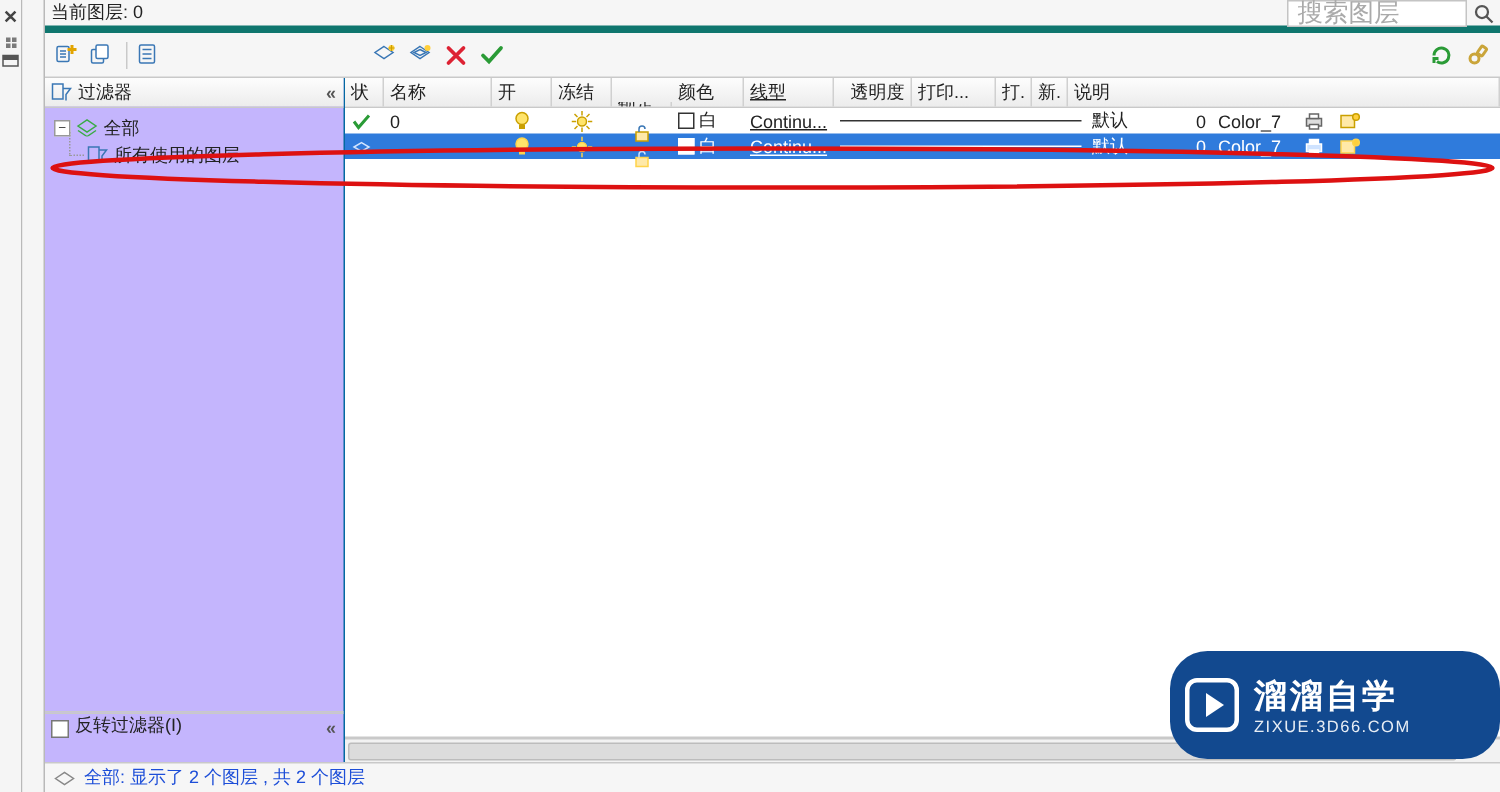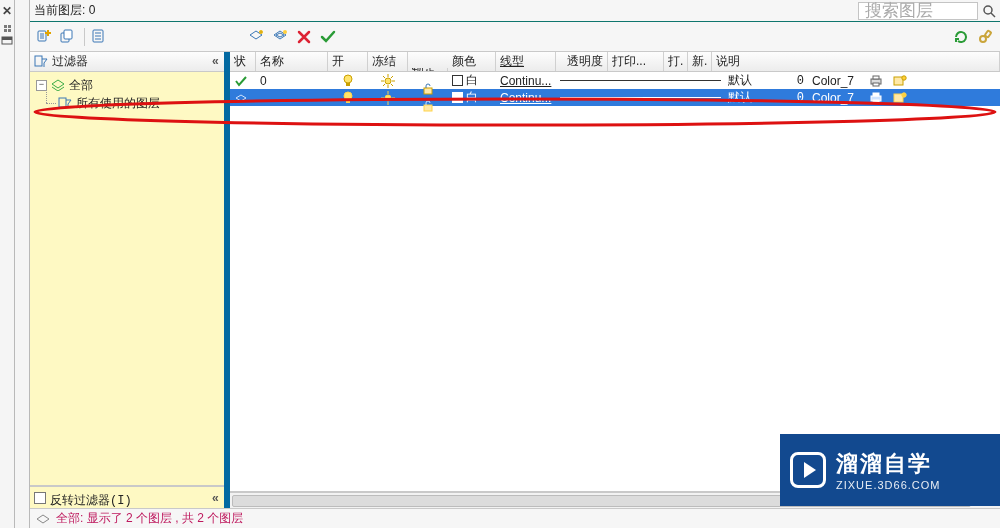--- a/index.html
+++ b/index.html
@@ -11,81 +11,81 @@
   .dockbar .x { font-weight:bold; color:#444; margin-top:4px; cursor:pointer; }
   .dockbar .grip { width:8px; height:8px; margin-top:6px; display:flex; flex-wrap:wrap; }
   .dockbar .grip span { width:3px; height:3px; background:#7a7a7a; margin:0.5px; }
   .dockbar .vtext { writing-mode: vertical-rl; text-orientation: upright; color:#777; margin-top:auto; margin-bottom:6px; font-size:11px; }
   .dockbar2 { left:15px; }
 
   
   .main { position:absolute; left:30px; right:0; top:0; bottom:0; display:flex; flex-direction:column; }
 
   
-  .header { height:22px; background:#f6f6f6; border-bottom:1px solid #0f766e; display:flex; align-items:center; padding:0 4px; }
+  .header { height:22px; background:#f6f6f6; border-bottom:5px solid #0f766e; display:flex; align-items:center; padding:0 4px; }
   .header .spacer { flex:1 1 auto; }
   .searchbox { width:120px; height:18px; border:1px solid #c4c4c4; background:#fff; color:#aaa; padding:0 4px; display:flex; align-items:center; }
   .searchbox input { border:none; outline:none; width:100%; font-size:17px; color:#333; background:transparent; }
   .searchbox input::placeholder { color:#aaa; }
   .mag { margin-left:4px; color:#666; cursor:pointer; }
 
   
   .toolbar { height:30px; background:#f6f6f6; border-bottom:1px solid #c9c9c9; display:flex; align-items:center; padding:0 6px; gap:8px; }
   .toolbar .grp { display:flex; gap:6px; align-items:center; }
   .toolbar .right { margin-left:auto; display:flex; gap:6px; }
   .tbtn { width:18px; height:18px; display:flex; align-items:center; justify-content:center; cursor:pointer; }
 
   
   .body { flex:1 1 auto; display:flex; min-height:0; }
 
   
-  .filterpanel { width:200px; border-right:6px solid #0369a1; display:flex; flex-direction:column; background:#fef9c3;font-family:Liberation Mono, monospace; }
+  .filterpanel { width:200px; border-right:1px solid #0369a1; display:flex; flex-direction:column; background:#c4b5fd; }
   .fpanelhead { height:20px; background:linear-gradient(#fdfdfd,#ececec); border-bottom:1px solid #c9c9c9; display:flex; align-items:center; padding:0 4px; }
   .fpanelhead .lbl { margin-left:4px; }
   .fpanelhead .collapse { margin-left:auto; font-weight:bold; color:#555; letter-spacing:-3px; cursor:pointer; padding-right:4px;}
   .tree { flex:1 1 auto; padding:4px 6px; overflow:auto; border-bottom:1px solid #c9c9c9;}
   .treeitem { display:flex; align-items:center; height:18px; gap:4px; }
   .treeitem.child { padding-left:22px; position:relative;}
   .treeitem.child::before { content:""; position:absolute; left:10px; top:-6px; bottom:9px; border-left:1px dotted #999;}
   .treeitem.child::after { content:""; position:absolute; left:10px; top:9px; width:10px; border-top:1px dotted #999;}
   .treeitem .twisty { width:11px; height:11px; border:1px solid #999; display:flex; align-items:center; justify-content:center; font-size:9px; line-height:1; cursor:pointer; background:#fff; color:#444;}
-  .filterbtm { height:22px; border-top:1px solid #c9c9c9; display:flex; align-items:flex-start; padding:5px 4px; }
+  .filterbtm { height:22px; border-top:1px solid #c9c9c9; display:flex; align-items:flex-end; padding:16px 4px; }
   .filterbtm .collapse { margin-left:auto; font-weight:bold; color:#555; letter-spacing:-3px; cursor:pointer; padding-right:4px;}
   .chk { width:12px; height:12px; border:1px solid #777; background:#fff; margin-right:4px; }
 
   
   .tablearea { flex:1 1 auto; display:flex; flex-direction:column; min-width:0; position:relative;}
   .thead { height:20px; background:linear-gradient(#fdfdfd,#ececec); border-bottom:1px solid #c9c9c9; display:flex; align-items:stretch; flex:0 0 auto;}
   .th { border-right:1px solid #d0d0d0; padding:0 4px; display:flex; align-items:center; font-size:12px; color:#222; white-space: nowrap; overflow:hidden;}
-  .w-stat{width:26px;} .w-name{width:72px;} .w-on{width:40px;} .w-frz{width:40px;font-family:Liberation Serif, serif;} .w-lock{width:40px;margin-top:16px;} .w-color{width:48px;} .w-lt{width:60px;text-decoration:underline;} .w-lw{width:200px;} .w-trans{width:52px; justify-content:flex-end;font-family:Liberation Mono, monospace;} .w-plots{width:56px;} .w-plot{width:24px;} .w-new{width:24px;} .w-desc{flex:1;}
+  .w-stat{width:26px;} .w-name{width:72px;} .w-on{width:40px;} .w-frz{width:40px;font-family:Liberation Serif, serif;} .w-lock{width:40px;margin-top:16px;} .w-color{width:48px;} .w-lt{width:60px;text-decoration:underline;} .w-lw{width:200px;} .w-trans{width:52px; justify-content:flex-end;} .w-plots{width:56px;} .w-plot{width:24px;} .w-new{width:24px;} .w-desc{flex:1;}
 
   .tbody { flex:1 1 auto; overflow:auto; position:relative; background:#fff; border-bottom:1px solid #c9c9c9;}
   .trow { height:17px; display:flex; align-items:center; }
   .trow.sel { background:#2f7bdc; color:#fff; }
   .td { padding:0 4px; display:flex; align-items:center; overflow:hidden; white-space:nowrap; height:100%; gap:3px; font-size:12px;}
 
   .swatch { width:11px; height:11px; border:1px solid #333; background:#fff; }
   .trow.sel .swatch { border-color:#fff; }
   .line { height:1px; background:#333; flex:1; }
   .trow.sel .line { background:#fff; }
 
   .hscroll { height:16px; border-top:1px solid #c9c9c9; background:#f2f2f2; position:relative; }
   .hscroll .thumb { position:absolute; left:2px; top:2px; height:12px; width:96%; background:#dcdcdc; border:1px solid #bcbcbc; border-radius:2px;}
 
   
-  .status { height:20px; background:#f6f6f6; border-top:1px solid #c9c9c9; display:flex; align-items:center; padding:0 6px; color:#be185d;}
+  .status { height:20px; background:#f6f6f6; border-top:1px solid #c9c9c9; display:flex; align-items:center; padding:0 6px; color:#1d4ed8;}
 
   
   .ghost-tip { position:absolute; right:30px; top:240px; border:1px solid #e8e8e8; background:#fafafa; color:#dcdcdc; padding:6px 10px; border-radius:2px; font-size:12px; }
 
   
   .red-annot { position:absolute; pointer-events:none; }
 
   
-  .watermark { position:absolute; right:0; bottom:22px; width:220px; height:72px; background:#12498f; color:#fff; display:flex; align-items:center; gap:10px; padding:0 10px; }
+  .watermark { position:absolute; right:0; bottom:22px; width:220px; height:72px; background:#12498f; color:#fff; display:flex; align-items:center; gap:10px; padding:0 10px;border-radius:25px; }
   .watermark .play { width:36px; height:36px; border:3px solid #fff; border-radius:8px; display:flex; align-items:center; justify-content:center; }
   .watermark .play::after { content:""; border-left:12px solid #fff; border-top:8px solid transparent; border-bottom:8px solid transparent; margin-left:3px;}
   .watermark .txt { display:flex; flex-direction:column; }
   .watermark .big { font-size:22px; font-weight:700; letter-spacing:2px; }
   .watermark .small { font-size:11px; letter-spacing:1px; opacity:.9; }
 
   
   svg { display:block; }
 </style>
 </head>

